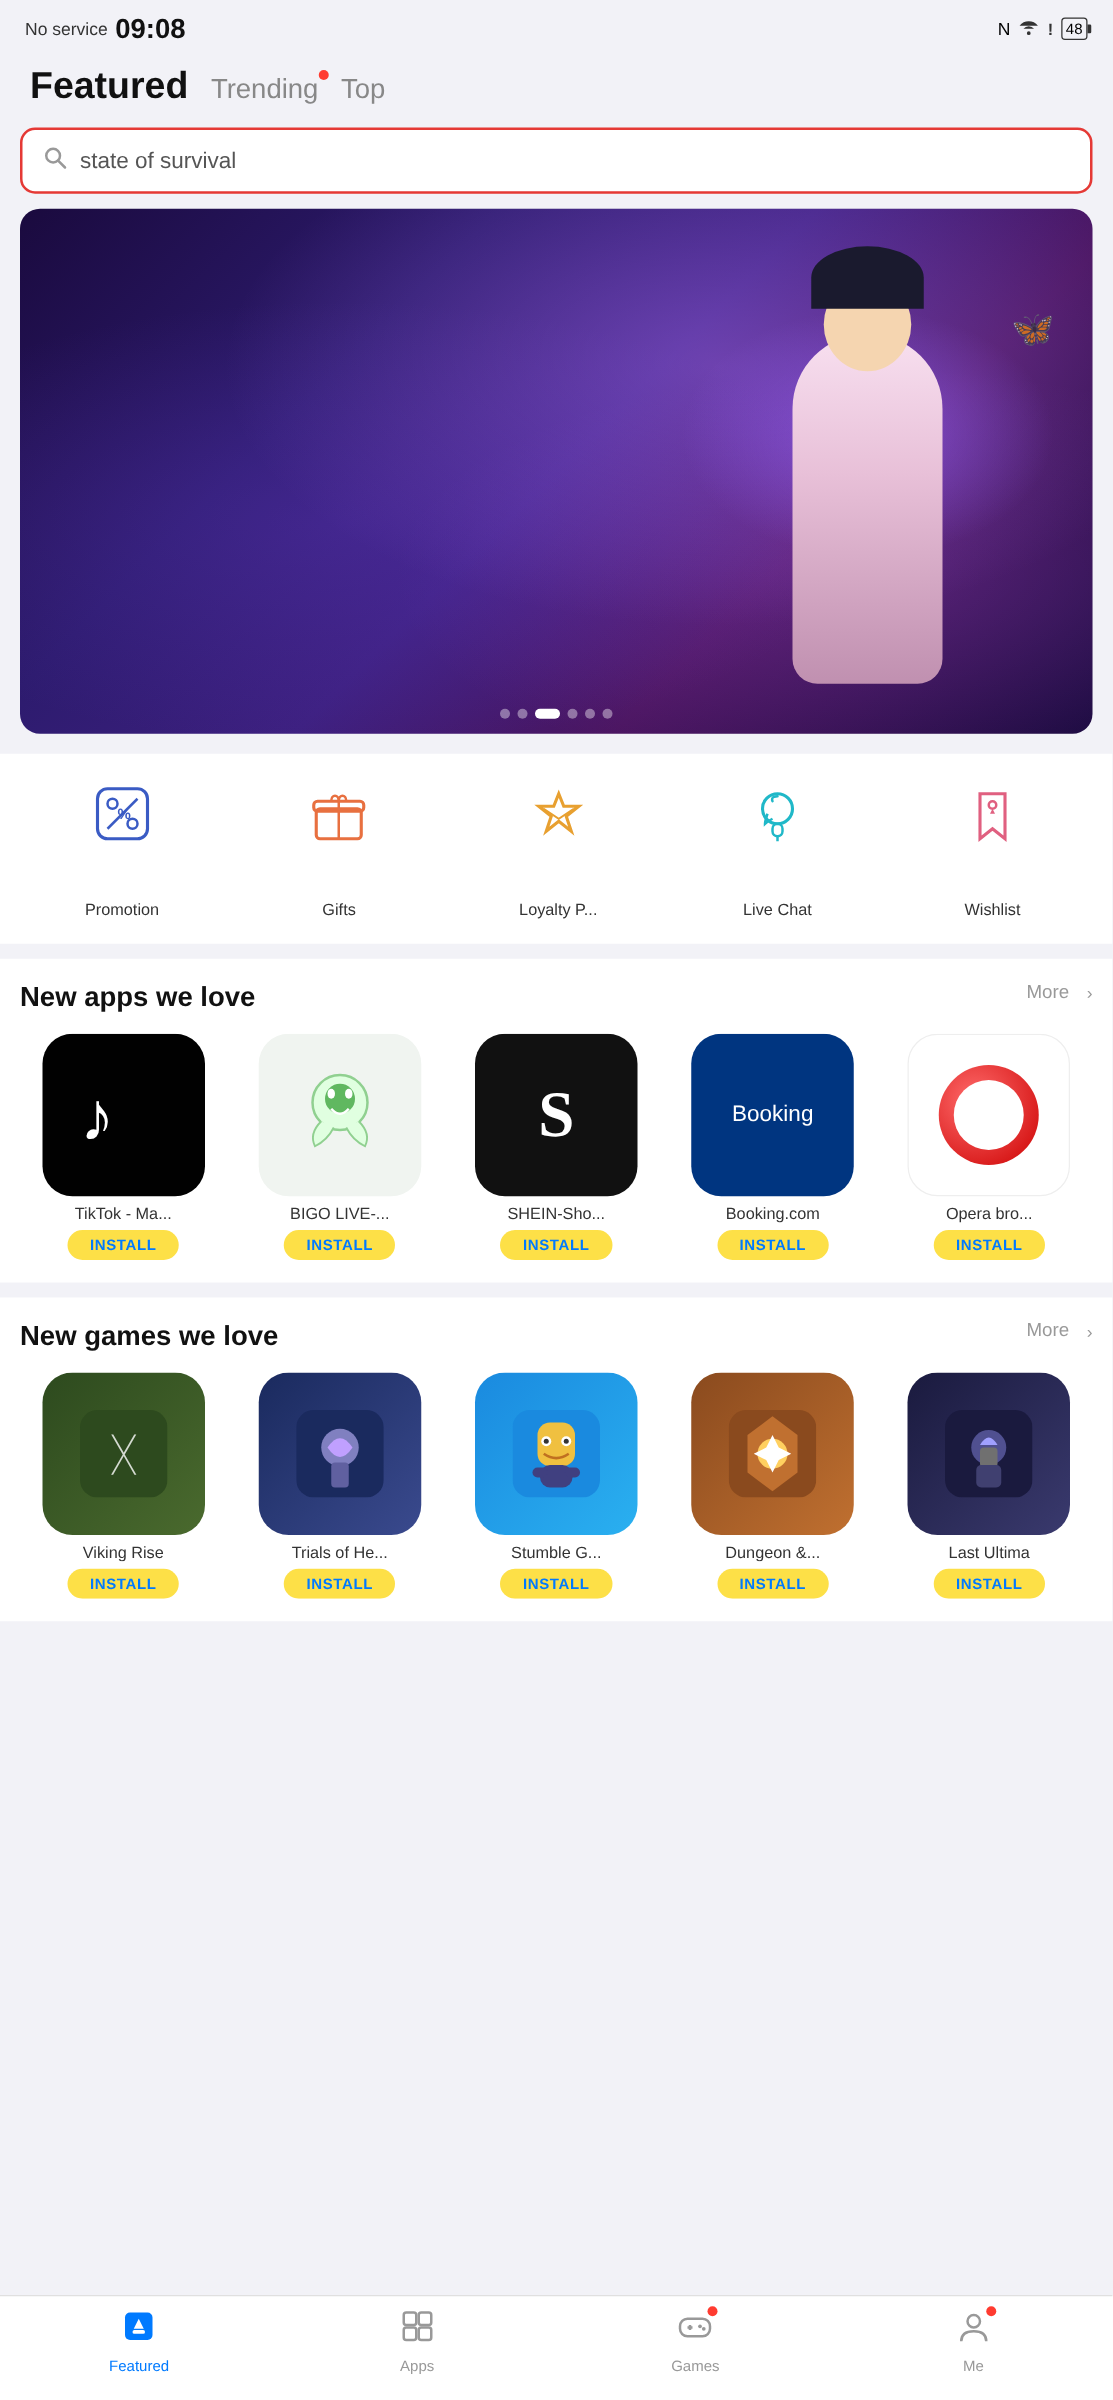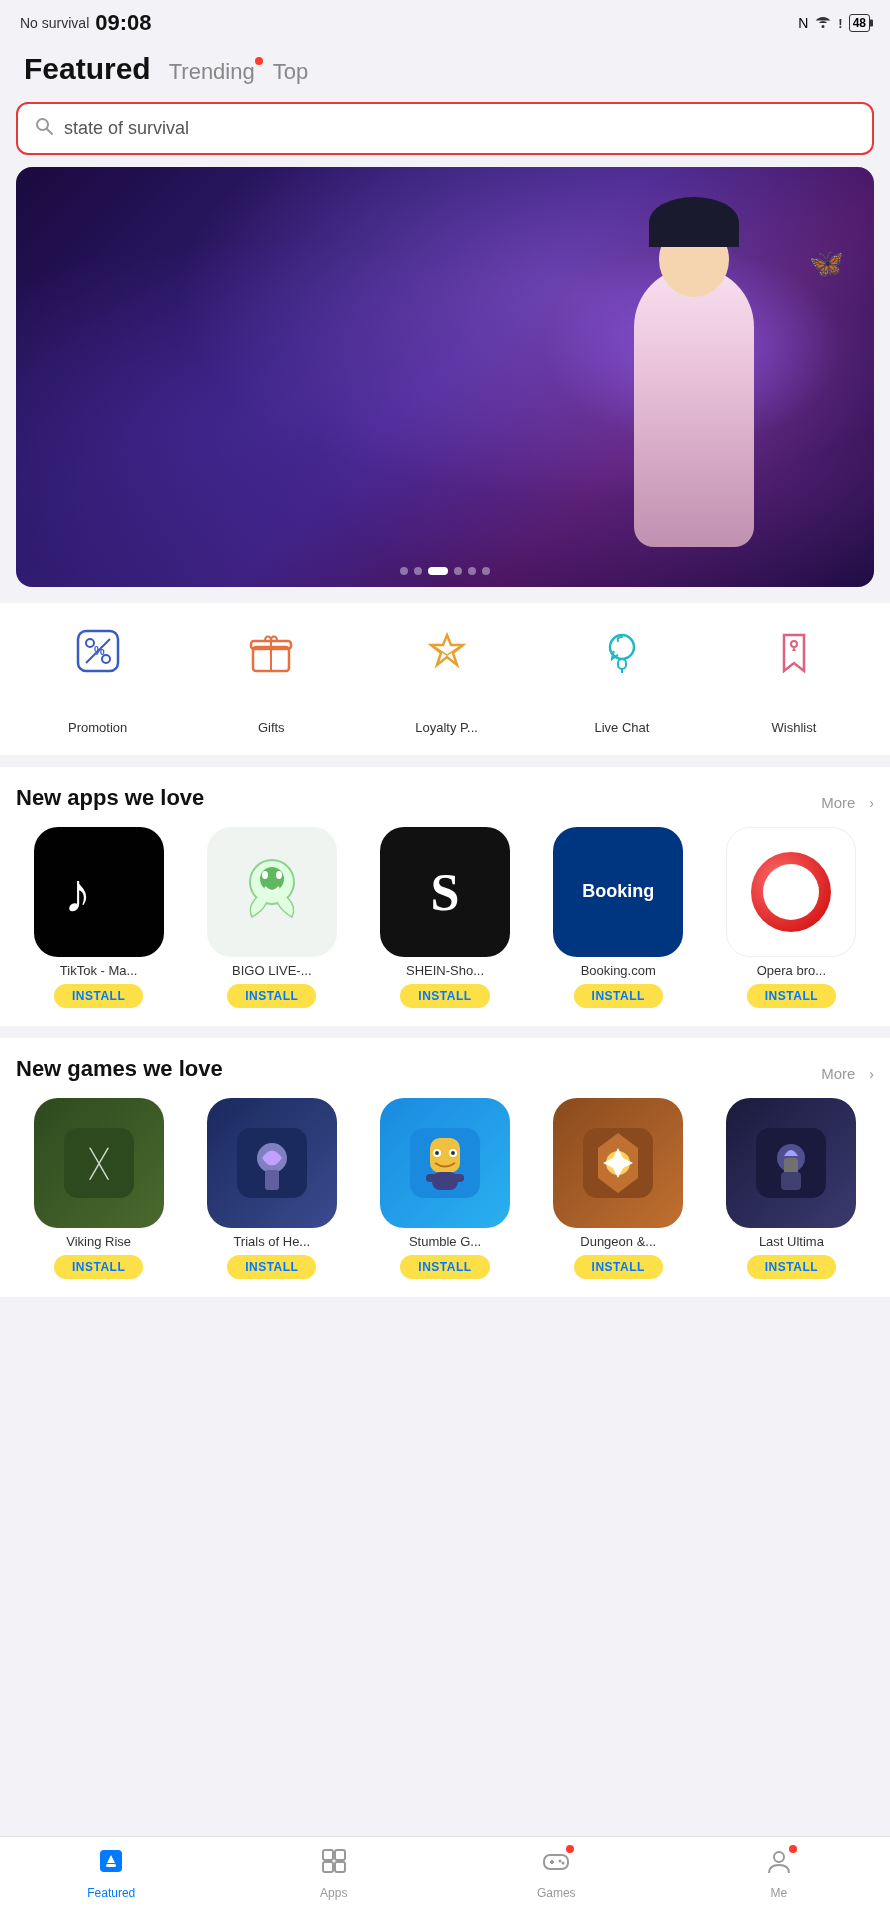--- a/index.html
+++ b/index.html
@@ -236,21 +236,21 @@
 
     
     .section {
       background: white;
       margin-bottom: 12px;
       padding: 18px 16px;
     }
     .section-header {
       display: flex;
       justify-content: space-between;
-      align-items: flex-end;
+      align-items: flex-start;
       margin-bottom: 16px;
     }
     .section-title {
       font-size: 22px;
       font-weight: 700;
       color: #111;
     }
     .section-more {
       font-size: 15px;
       color: #999;
@@ -423,32 +423,32 @@
       background: white;
     }
   </style>
 </head>
 <body>
 
 <div class="page-content">
 
   <div class="status-bar">
     <div style="display:flex; align-items:center; gap:6px;">
-      <span class="status-left">No survival</span>
+      <span class="status-left">No service</span>
       <span class="status-time">09:08</span>
     </div>
     <div class="status-right">
       <span style="font-size:14px;">N</span>
       <span>
         <svg width="18" height="14" viewBox="0 0 18 14">
             <path d="M9 11a1.5 1.5 0 110 3 1.5 1.5 0 010-3zm0-4a5.5 5.5 0 014.243 2H4.757A5.5 5.5 0 019 7zm0-4a9.5 9.5 0 017.348 3.5H1.652A9.5 9.5 0 019 3z" fill="#333"></path>
           </svg>
       </span>
       <span style="font-size:13px;font-weight:700;color:#333;">!</span>
-      <span style="font-size:12px;border:1.5px solid #333;padding:1px 3px;border-radius:3px;position:relative;font-weight:bold;">
+      <span style="font-size:12px;border:1.5px solid #333;padding:1px 3px;border-radius:3px;position:relative;">
         <span>48</span>
         <span style="position:absolute;right:-4px;top:50%;transform:translateY(-50%);width:3px;height:7px;background:#333;border-radius:0 1px 1px 0;"></span>
       </span>
     </div>
   </div>
 
   <div class="header-tabs">
     <span class="tab-featured">Featured</span>
     <span class="tab-trending">
       <span>Trending</span>
@@ -596,21 +596,21 @@
       <div class="app-item">
         <div class="app-icon icon-shein">
           <span style="font-size:52px;font-weight:900;color:white;font-family:serif;">S</span>
         </div>
         <span class="app-name">SHEIN-Sho...</span>
         <button class="install-btn">INSTALL</button>
       </div>
 
       <div class="app-item">
         <div class="app-icon icon-booking">
-          <span style="font-size:18px;font-weight:700;color:white;text-align:center;line-height:1.2;">Booking</span>
+          <span style="font-size:18px;font-weight:400;color:white;text-align:center;line-height:1.2;">Booking</span>
         </div>
         <span class="app-name">Booking.com</span>
         <button class="install-btn">INSTALL</button>
       </div>
 
       <div class="app-item">
         <div class="app-icon icon-opera">
           <div class="opera-o"></div>
         </div>
         <span class="app-name">Opera bro...</span>

